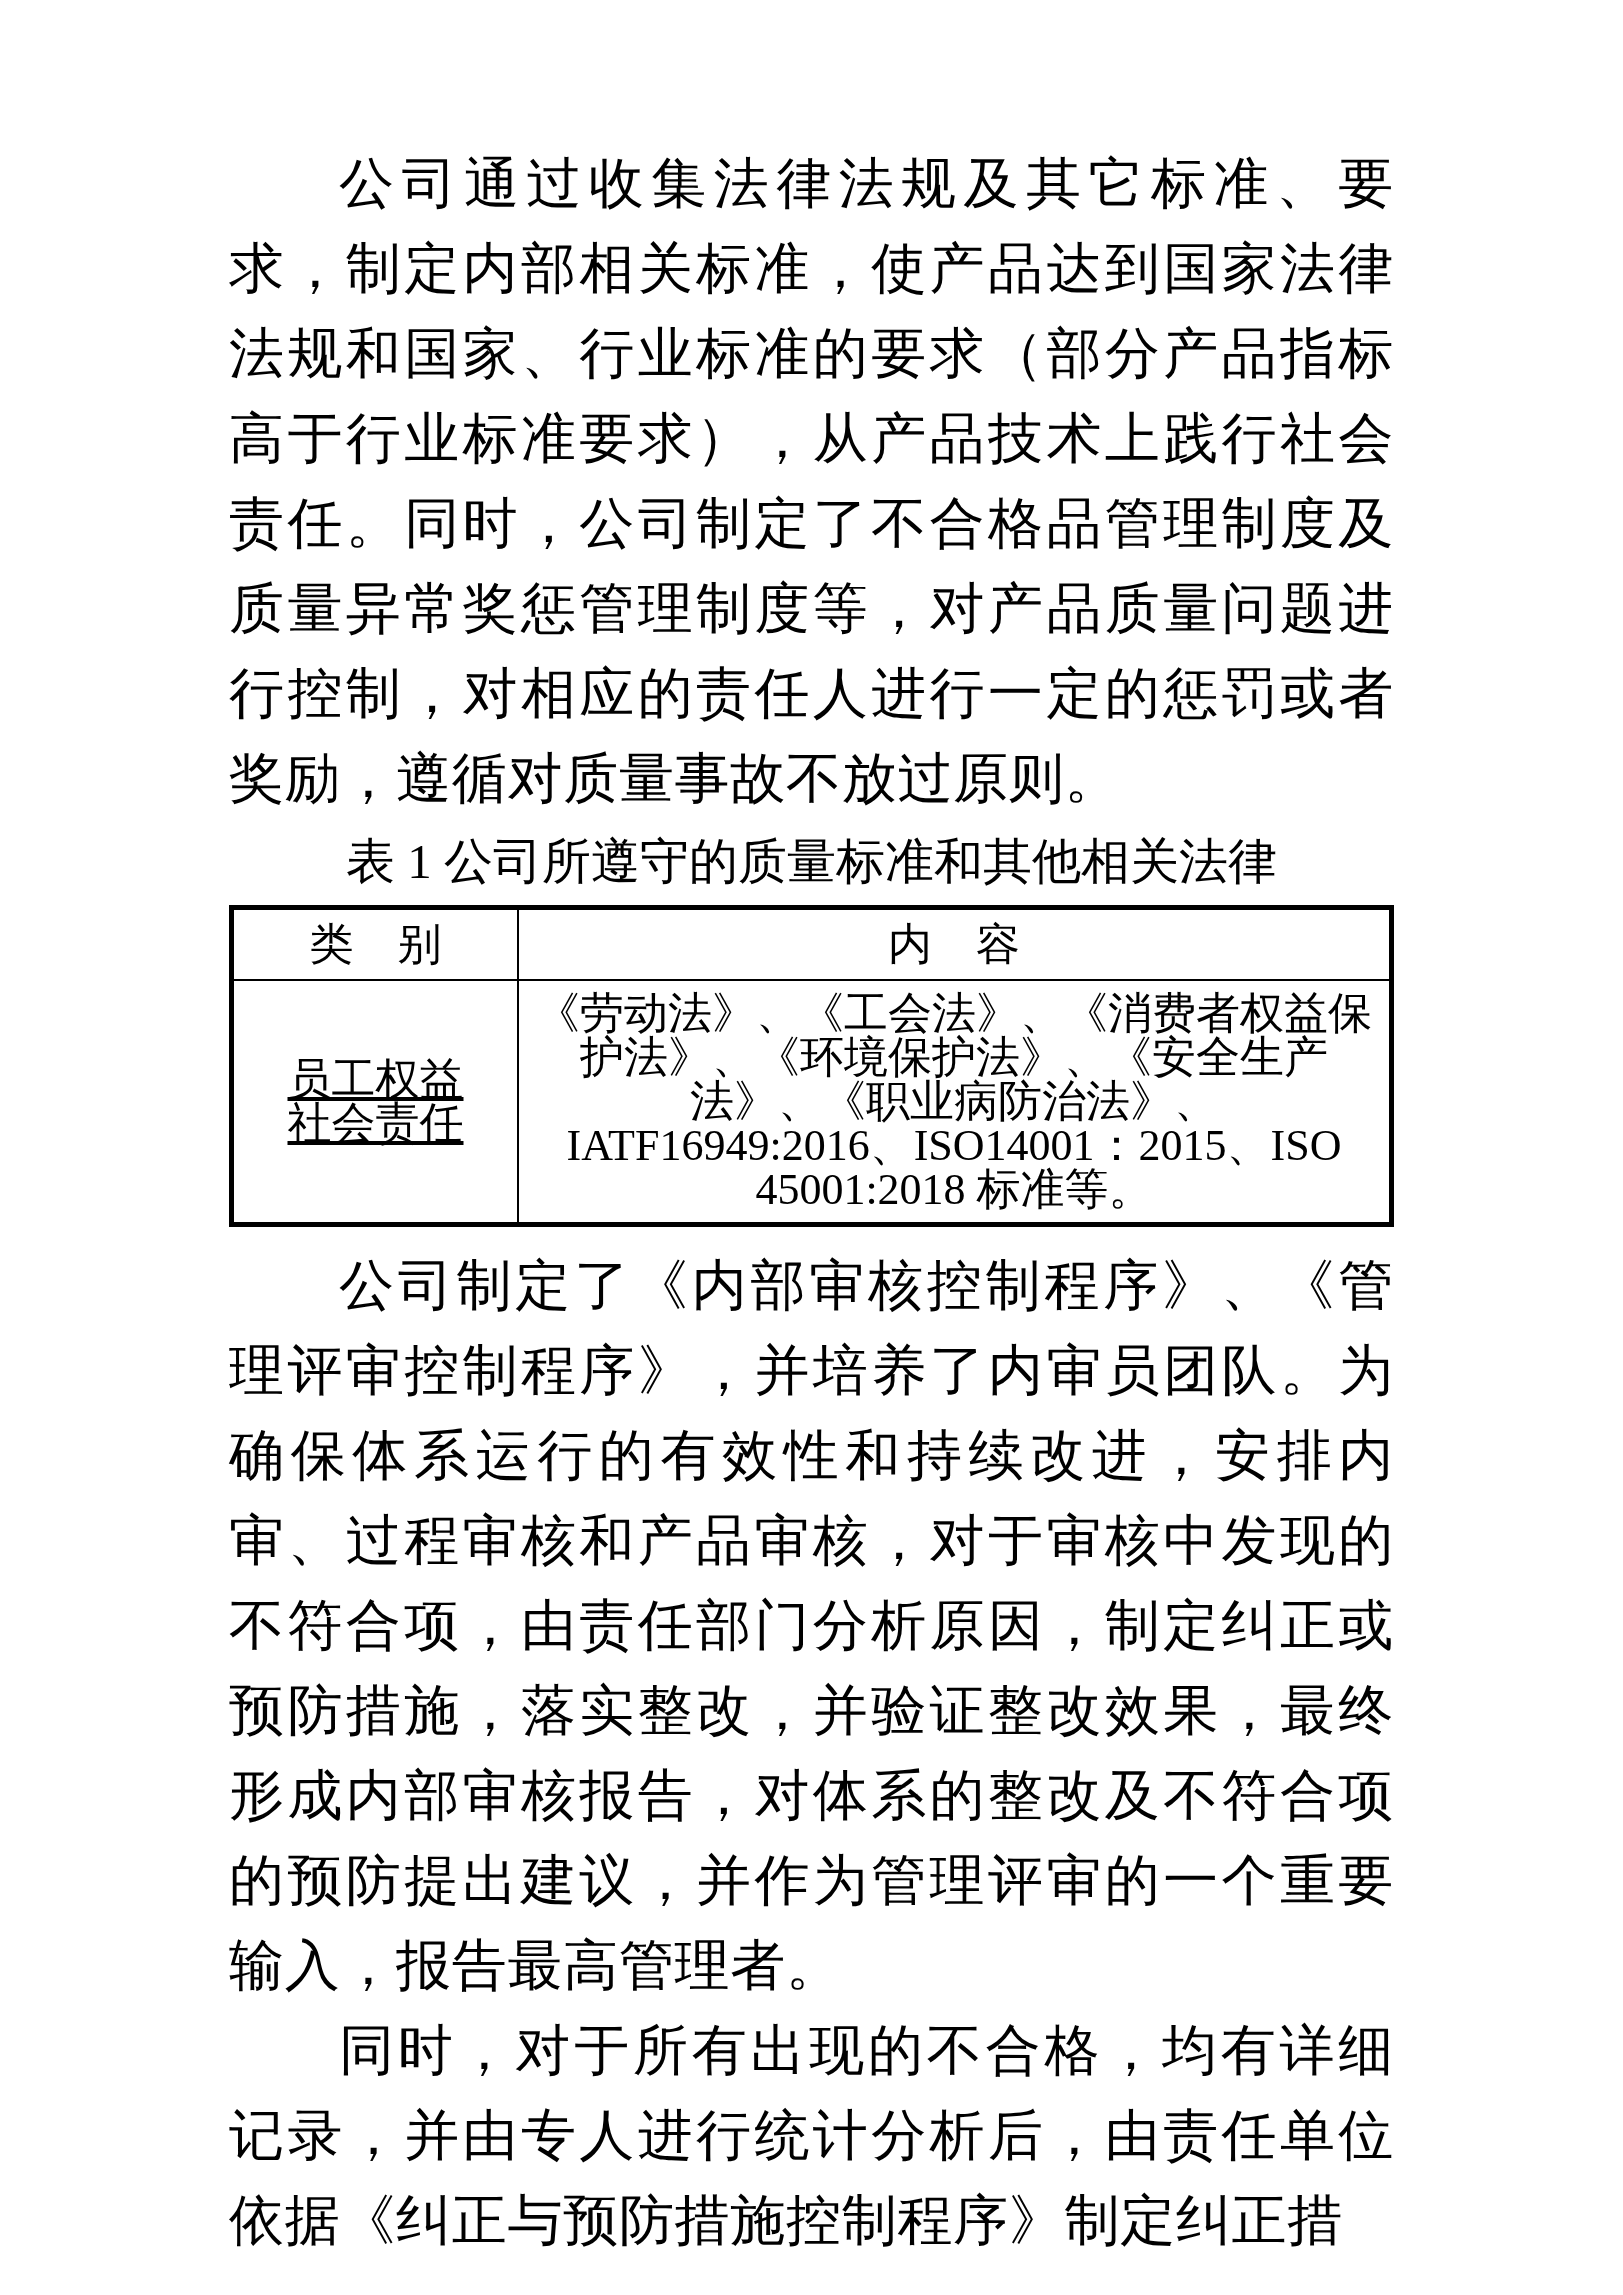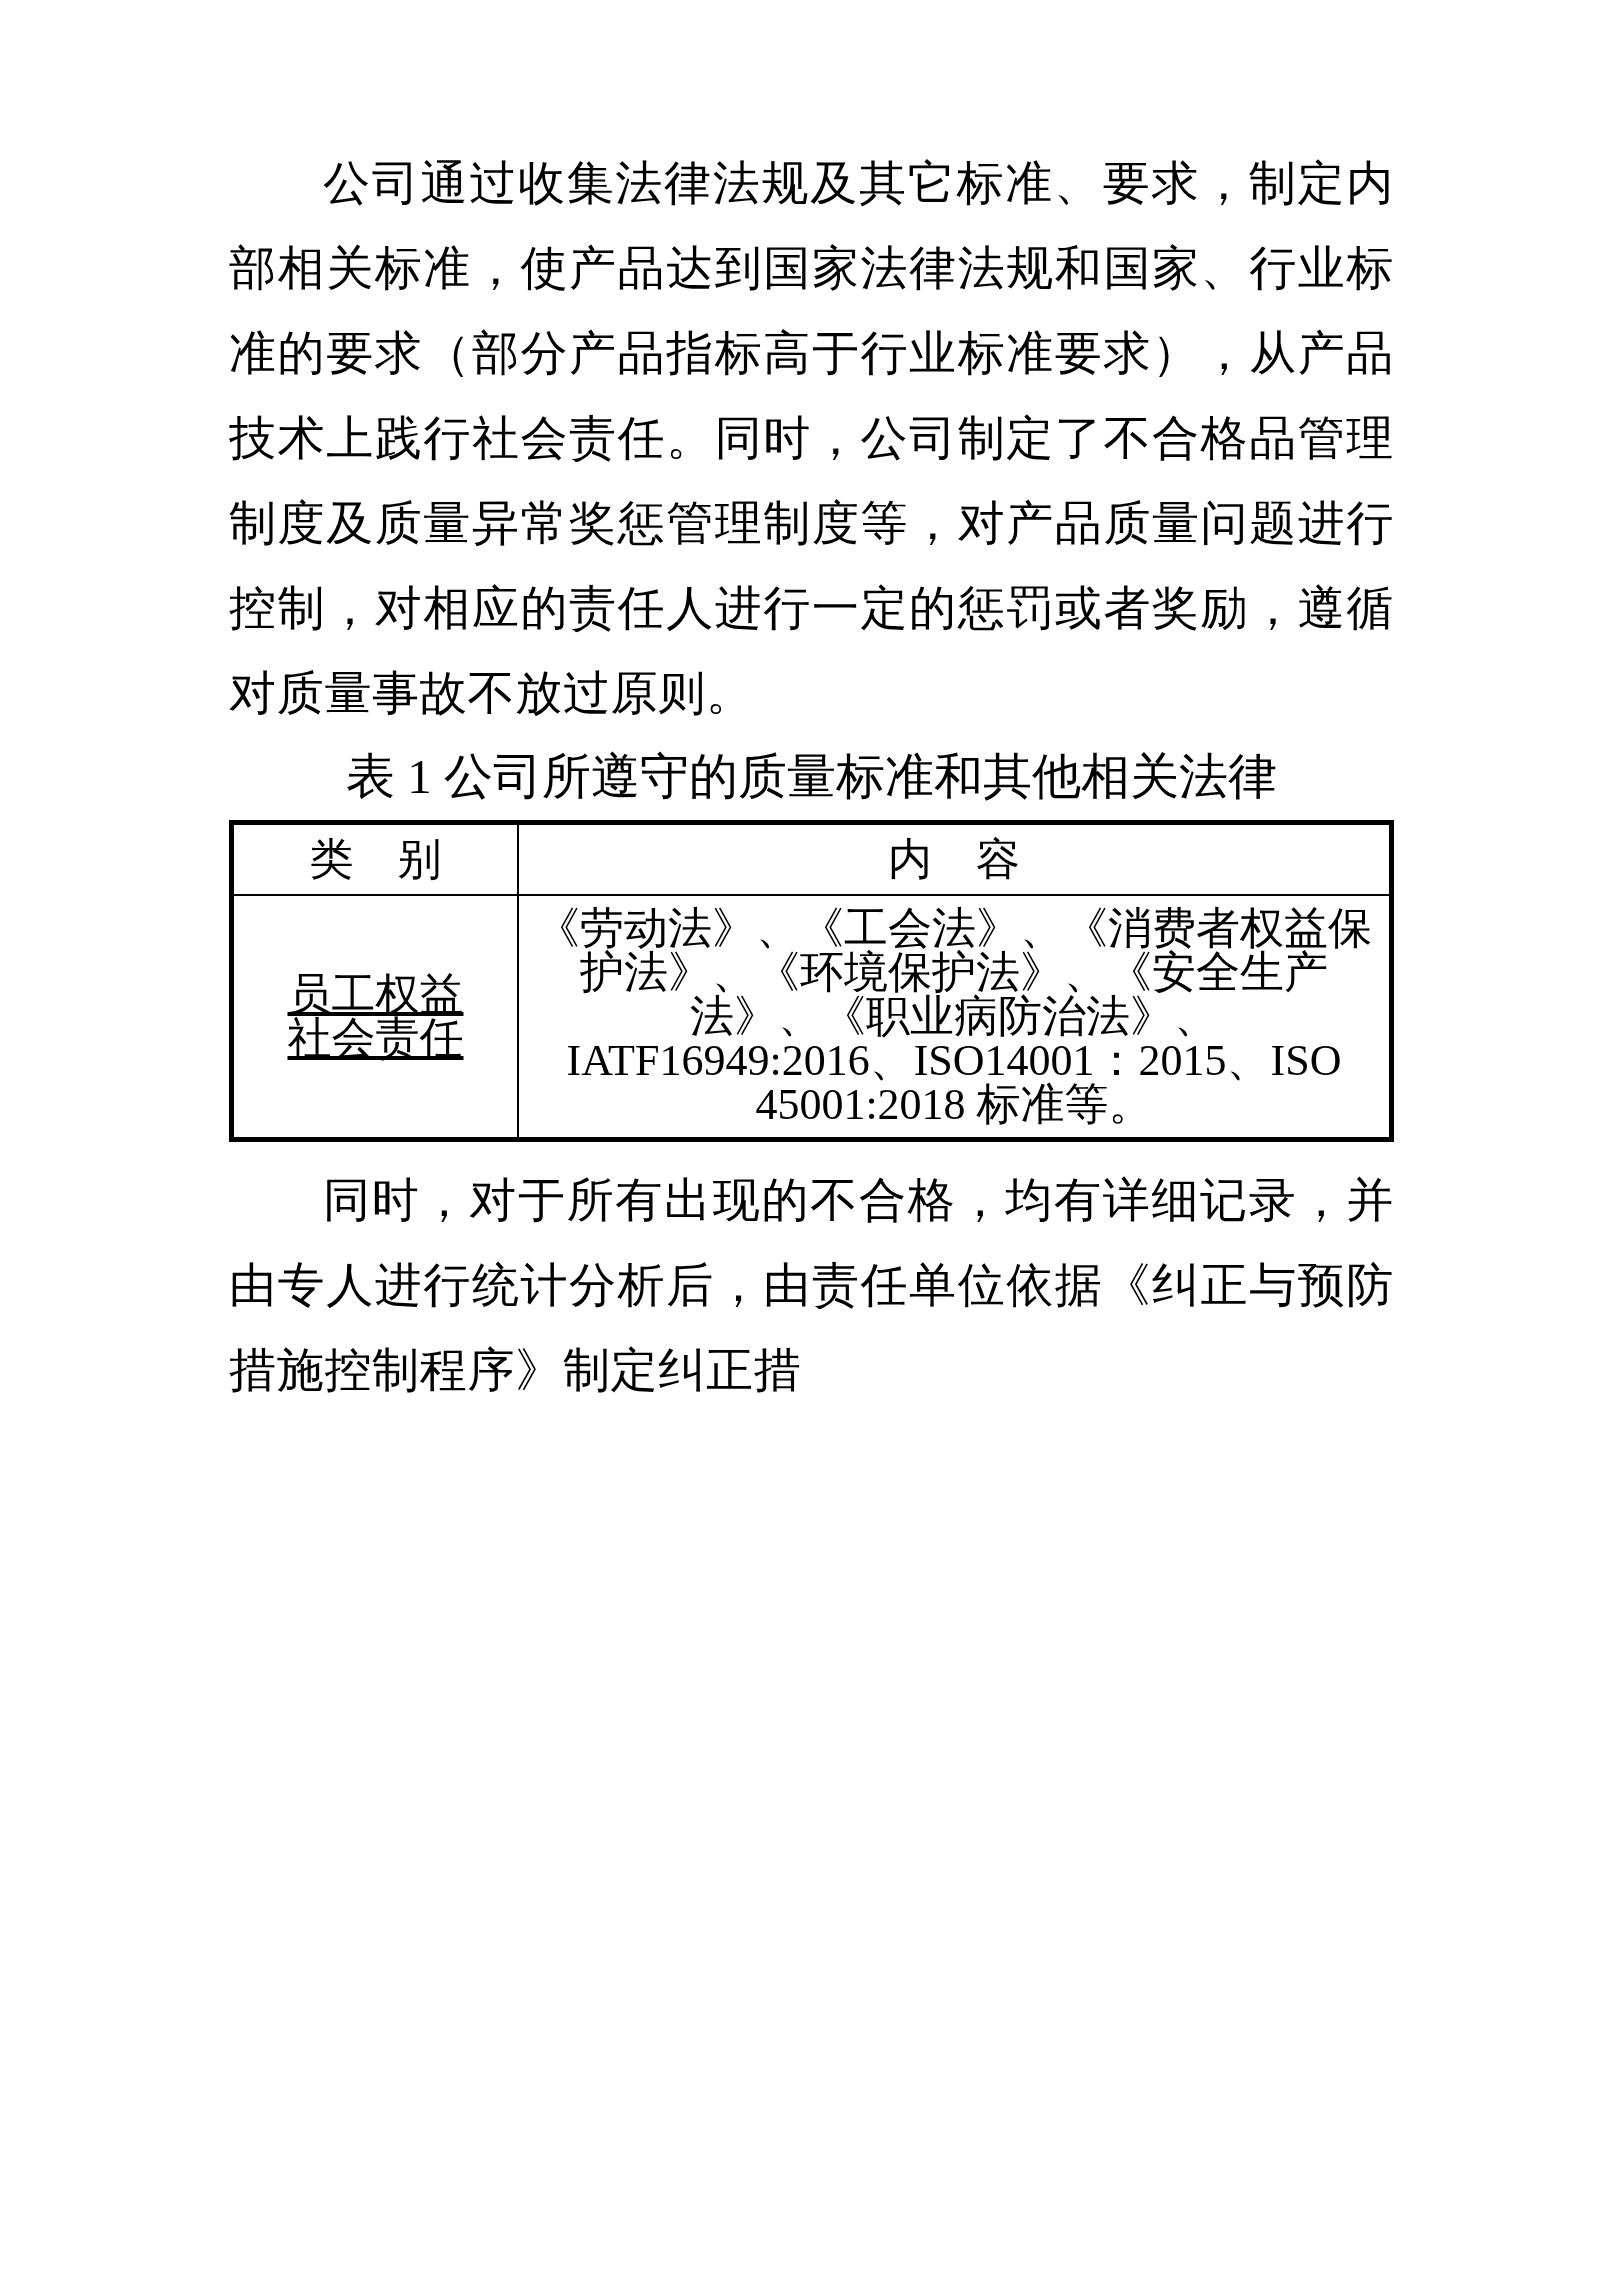--- a/index.html
+++ b/index.html
@@ -13,21 +13,21 @@
     height: 2295px;
     box-sizing: border-box;
     background: #ffffff;
     color: #000000;
     padding: 141px 229px 65px 229px;
     font-family: "Liberation Serif", "DejaVu Serif", serif;
     overflow: hidden;
   }
   .para {
     margin: 0;
-    font-size: 47px;
+    font-size: 55px;
     line-height: 85px;
     text-align: justify;
     text-indent: 2em;
     letter-spacing: 0.7px;
   }
   .table-title {
     margin: 9.2px 0 11.8px 0;
     font-size: 49px;
     line-height: 63px;
     text-align: center;
@@ -83,18 +83,19 @@
     </thead>
     <tbody>
       <tr class="sep">
         <td class="pre-line">员工权益
 社会责任</td>
         <td>《劳动法》、《工会法》、《消费者权益保护法》、《环境保护法》、《安全生产法》、《职业病防治法》、IATF16949:2016、ISO14001：2015、ISO 45001:2018 标准等。</td>
       </tr>
     </tbody>
   </table>
 
+  <p class="para">公司制定了《内部审核控制程序》、《管理评审控制程序》，并培养了内审员团队。为确保体系运行的有效性和持续改进，安排内审、过程审核和产品审核，对于审核中发现的不符合项，由责任部门分析原因，制定纠正或预防措施，落实整改，并验证整改效果，最终形成内部审核报告，对体系的整改及不符合项的预防提出建议，并作为管理评审的一个重要输入，报告最高管理者。</p>
 
 
   <p class="para">同时，对于所有出现的不合格，均有详细记录，并由专人进行统计分析后，由责任单位依据《纠正与预防措施控制程序》制定纠正措</p>
 
 </div>
 
 
 </body></html>

